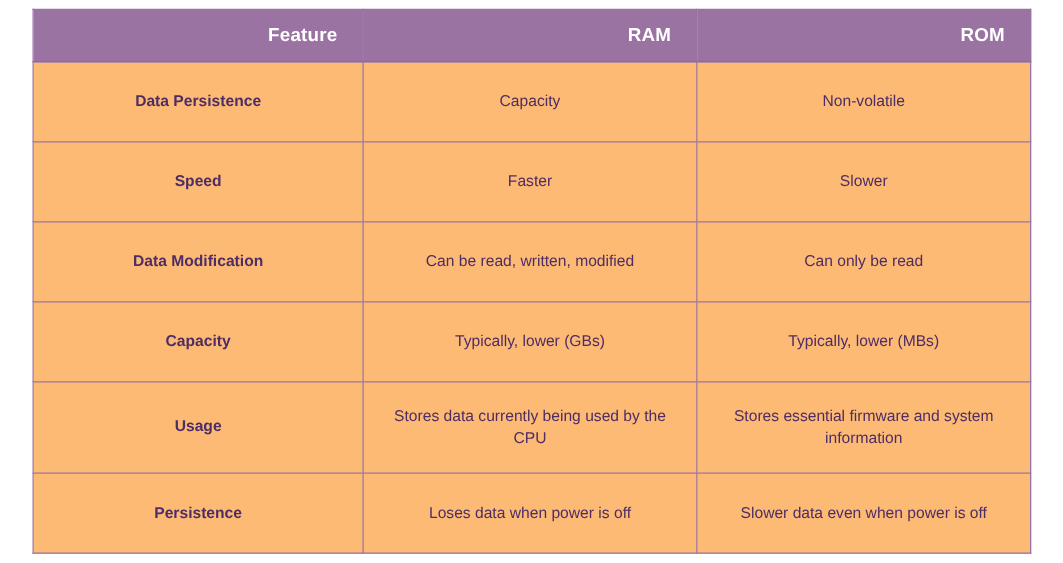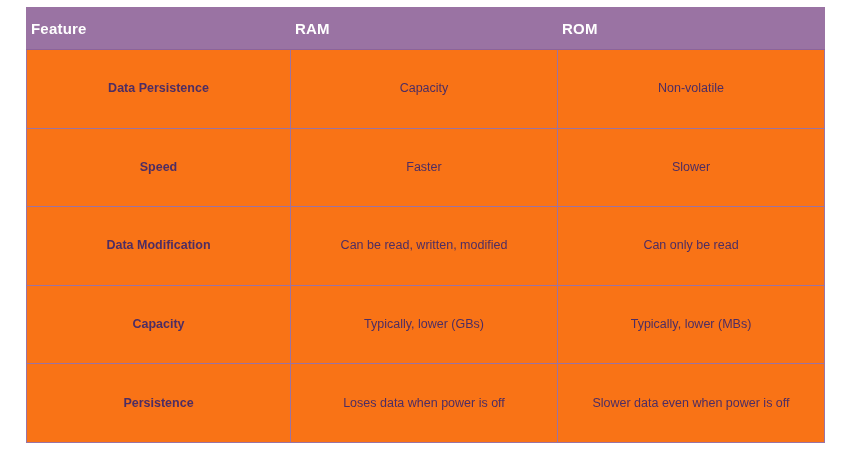--- a/index.html
+++ b/index.html
@@ -34,38 +34,38 @@
   table.comparison-table col.col-feature { width: 264px; }
   table.comparison-table col.col-ram     { width: 267px; }
   table.comparison-table col.col-rom     { width: 267px; }
 
   thead th {
     background: #9a73a3;
     color: #ffffff;
     font-size: 15px;
     font-weight: bold;
     letter-spacing: 0.2px;
-    text-align: left;
+    text-align: right;
     vertical-align: middle;
     height: 42px;
-    padding: 0 4px;
+    padding: 0 20px;
     border: 1px solid #9a73a3;
     border-bottom: 1px solid #8c649a;
     box-sizing: border-box;
   }
 
   tbody td {
     border: 1px solid #9a73a3;
     text-align: center;
     vertical-align: middle;
     color: #4d2d63;
     font-size: 12.5px;
     line-height: 17px;
     padding: 6px 10px;
-    background: #f97316;
+    background: #fdba74;
     box-sizing: border-box;
   }
 
   tbody td.feature-cell {
     font-weight: bold;
     font-size: 12.5px;
   }
 
   tbody tr.row-standard td { height: 48px; }
   tbody tr.row-tall td     { height: 55px; }
@@ -101,20 +101,25 @@
         <tr class="row-standard">
           <td class="feature-cell">Data Modification</td>
           <td>Can be read, written, modified</td>
           <td>Can only be read</td>
         </tr>
         <tr class="row-standard">
           <td class="feature-cell">Capacity</td>
           <td>Typically, lower (GBs)</td>
           <td>Typically, lower (MBs)</td>
         </tr>
+        <tr class="row-tall">
+          <td class="feature-cell">Usage</td>
+          <td>Stores data currently being used by the CPU</td>
+          <td>Stores essential firmware and system information</td>
+        </tr>
         <tr class="row-standard">
           <td class="feature-cell">Persistence</td>
           <td>Loses data when power is off</td>
           <td>Slower data even when power is off</td>
         </tr>
       </tbody>
   </table>
 </div>
 
 </body></html>

